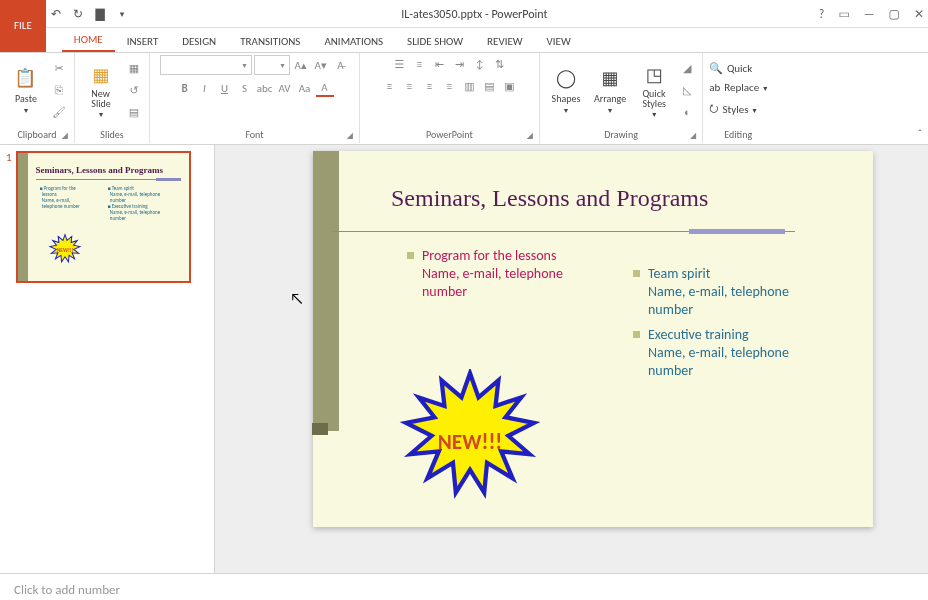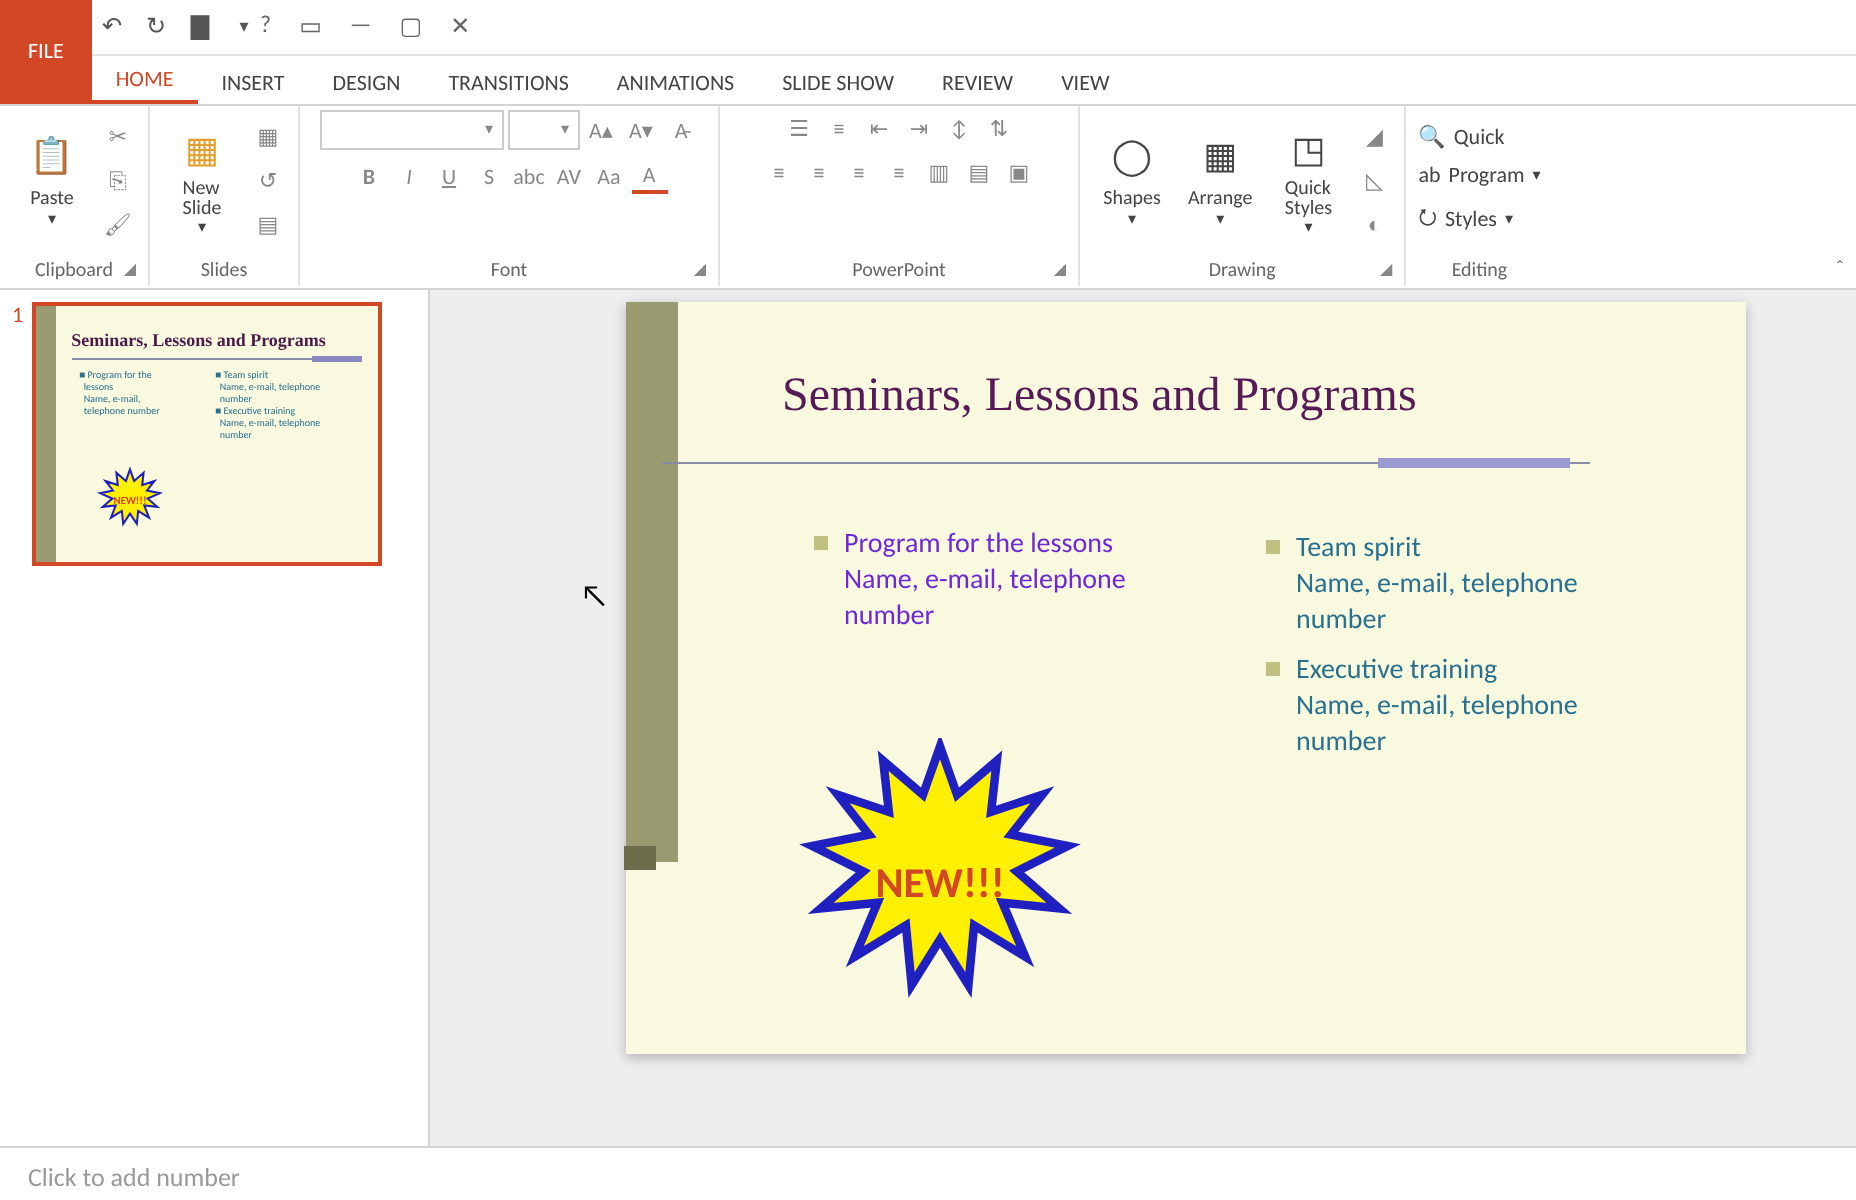--- a/index.html
+++ b/index.html
@@ -4,21 +4,21 @@
 <style>
 * { margin:0; padding:0; box-sizing:border-box; font-family:"Segoe UI","Calibri",sans-serif; user-select:none; }
 html,body { width:928px; height:600px; overflow:hidden; background:#fff; }
 .titlebar { height:28px; background:#fff; display:flex; align-items:center; padding:0 4px; border-bottom:1px solid #e1e1e1; }
 .titlebar .qa { display:flex; gap:6px; }
 .titlebar .qa span { width:16px; height:16px; display:inline-flex; align-items:center; justify-content:center; color:#555; font-size:12px; }
 .titlebar .title { flex:1; text-align:center; font-size:12px; color:#444; }
 .titlebar .win { display:flex; gap:14px; color:#666; font-size:12px; }
 .tabs { height:25px; background:#fff; display:flex; align-items:flex-end; border-bottom:1px solid #d4d4d4; }
 .tab { padding:4px 12px; font-size:11px; color:#444; cursor:pointer; }
-.tab.file { background:#d24726; color:#fff; padding:20px 14px; margin-right:0; }
+.tab.file { background:#d24726; color:#fff; padding:20px 14px; margin-right:16px; }
 .tab.active { color:#d24726; border-bottom:2px solid #d24726; }
 .ribbon { height:92px; background:#fff; border-bottom:1px solid #d4d4d4; display:flex; position:relative; }
 .group { border-right:1px solid #e1e1e1; padding:2px 6px 2px 6px; display:flex; flex-direction:column; height:90px; }
 .group .gbody { flex:1; display:flex; align-items:center; gap:4px; }
 .group .glabel { font-size:10px; color:#666; text-align:center; padding-top:2px; position:relative; }
 .group .glabel .dlaunch { position:absolute; right:0; bottom:1px; font-size:8px; color:#888; }
 .bigbtn { display:flex; flex-direction:column; align-items:center; justify-content:center; font-size:10px; color:#444; padding:2px 4px; min-width:40px; }
 .bigbtn .icn { width:24px; height:24px; display:inline-flex; align-items:center; justify-content:center; font-size:18px; margin-bottom:2px; }
 .smallbtn { width:18px; height:18px; display:inline-flex; align-items:center; justify-content:center; color:#888; font-size:11px; }
 .fontbox { display:flex; gap:2px; flex-direction:column; }
@@ -38,21 +38,21 @@
 .thumb .tc1 { position:absolute; left:22px; top:32px; font-size:5px; color:#2a7090; line-height:1.2; }
 .thumb .tc2 { position:absolute; left:90px; top:32px; font-size:5px; color:#2a7090; line-height:1.2; }
 .thumb .tstar { position:absolute; left:30px; top:80px; width:34px; height:34px; }
 .slidearea { flex:1; background:#eee; overflow:auto; position:relative; }
 .slide { position:absolute; left:98px; top:6px; width:560px; height:376px; background:#f9f9df; box-shadow:0 2px 6px rgba(0,0,0,0.25); }
 .slide .sidebar { position:absolute; left:0; top:0; width:26px; height:280px; background:#9b9b72; }
 .slide .corner { position:absolute; left:-1px; top:272px; width:16px; height:12px; background:#6d6d4c; }
 .slide .stitle { position:absolute; left:78px; top:34px; font-family:Georgia,serif; font-size:24px; color:#561a56; font-weight:normal; }
 .slide .uline { position:absolute; left:18px; top:80px; width:464px; height:1px; background:#8a8aa8; }
 .slide .uacc { position:absolute; left:376px; top:78px; width:96px; height:5px; background:#9a9ad0; }
-.slide .col1 { position:absolute; left:94px; top:112px; width:170px; font-size:14px; color:#6d28d9; line-height:1.3; }
+.slide .col1 { position:absolute; left:94px; top:96px; width:170px; font-size:14px; color:#be185d; line-height:1.3; }
 .slide .col2 { position:absolute; left:320px; top:114px; width:200px; font-size:14px; color:#2a7090; line-height:1.3; }
 .bullet { display:flex; gap:8px; margin-bottom:6px; }
 .bullet .sq { width:7px; height:7px; background:#c0c080; margin-top:5px; flex-shrink:0; }
 .newstar { position:absolute; left:86px; top:218px; width:142px; height:142px; }
 .cursor { position:absolute; left:75px; top:144px; font-size:16px; color:#000; pointer-events:none; }
 .notes { height:35px; border-top:1px solid #d4d4d4; padding:8px 14px; font-size:13px; color:#999; background:#fff; }
 .collapse { position:absolute; right:6px; bottom:4px; font-size:10px; color:#666; }
 .editgrp { font-size:11px; color:#444; }
 .editrow { display:flex; align-items:center; gap:4px; margin:1px 0; }
 svg.staricon path { fill:#ffef00; stroke:#2020c0; stroke-width:3; }
@@ -62,20 +62,21 @@
 
 <div class="titlebar">
   <div class="qa">
     <span style="color:#d24726">◧</span>
     <span style="color:#3a57a6">💾</span>
     <span>↶</span>
     <span>↻</span>
     <span>▇</span>
     <span style="font-size:9px">▾</span>
   </div>
+  <div class="title">IL-ates3050.pptx - PowerPoint</div>
   <div class="win">
     <span>?</span>
     <span>▭</span>
     <span>—</span>
     <span>▢</span>
     <span>✕</span>
   </div>
 </div>
 
 <div class="tabs">
@@ -205,21 +206,21 @@
   </div>
 
   <div class="group" style="border-right:none">
     <div class="gbody editgrp" style="flex-direction:column;align-items:flex-start;justify-content:center">
       <div class="editrow">
           <span>🔍</span>
           <span>Quick</span>
         </div>
       <div class="editrow">
           <span>ab</span>
-          <span>Program</span>
+          <span>Replace</span>
           <span style="font-size:8px">▾</span>
         </div>
       <div class="editrow">
           <span>⭮</span>
           <span>Styles</span>
           <span style="font-size:8px">▾</span>
         </div>
     </div>
     <div class="glabel">Editing</div>
   </div>

